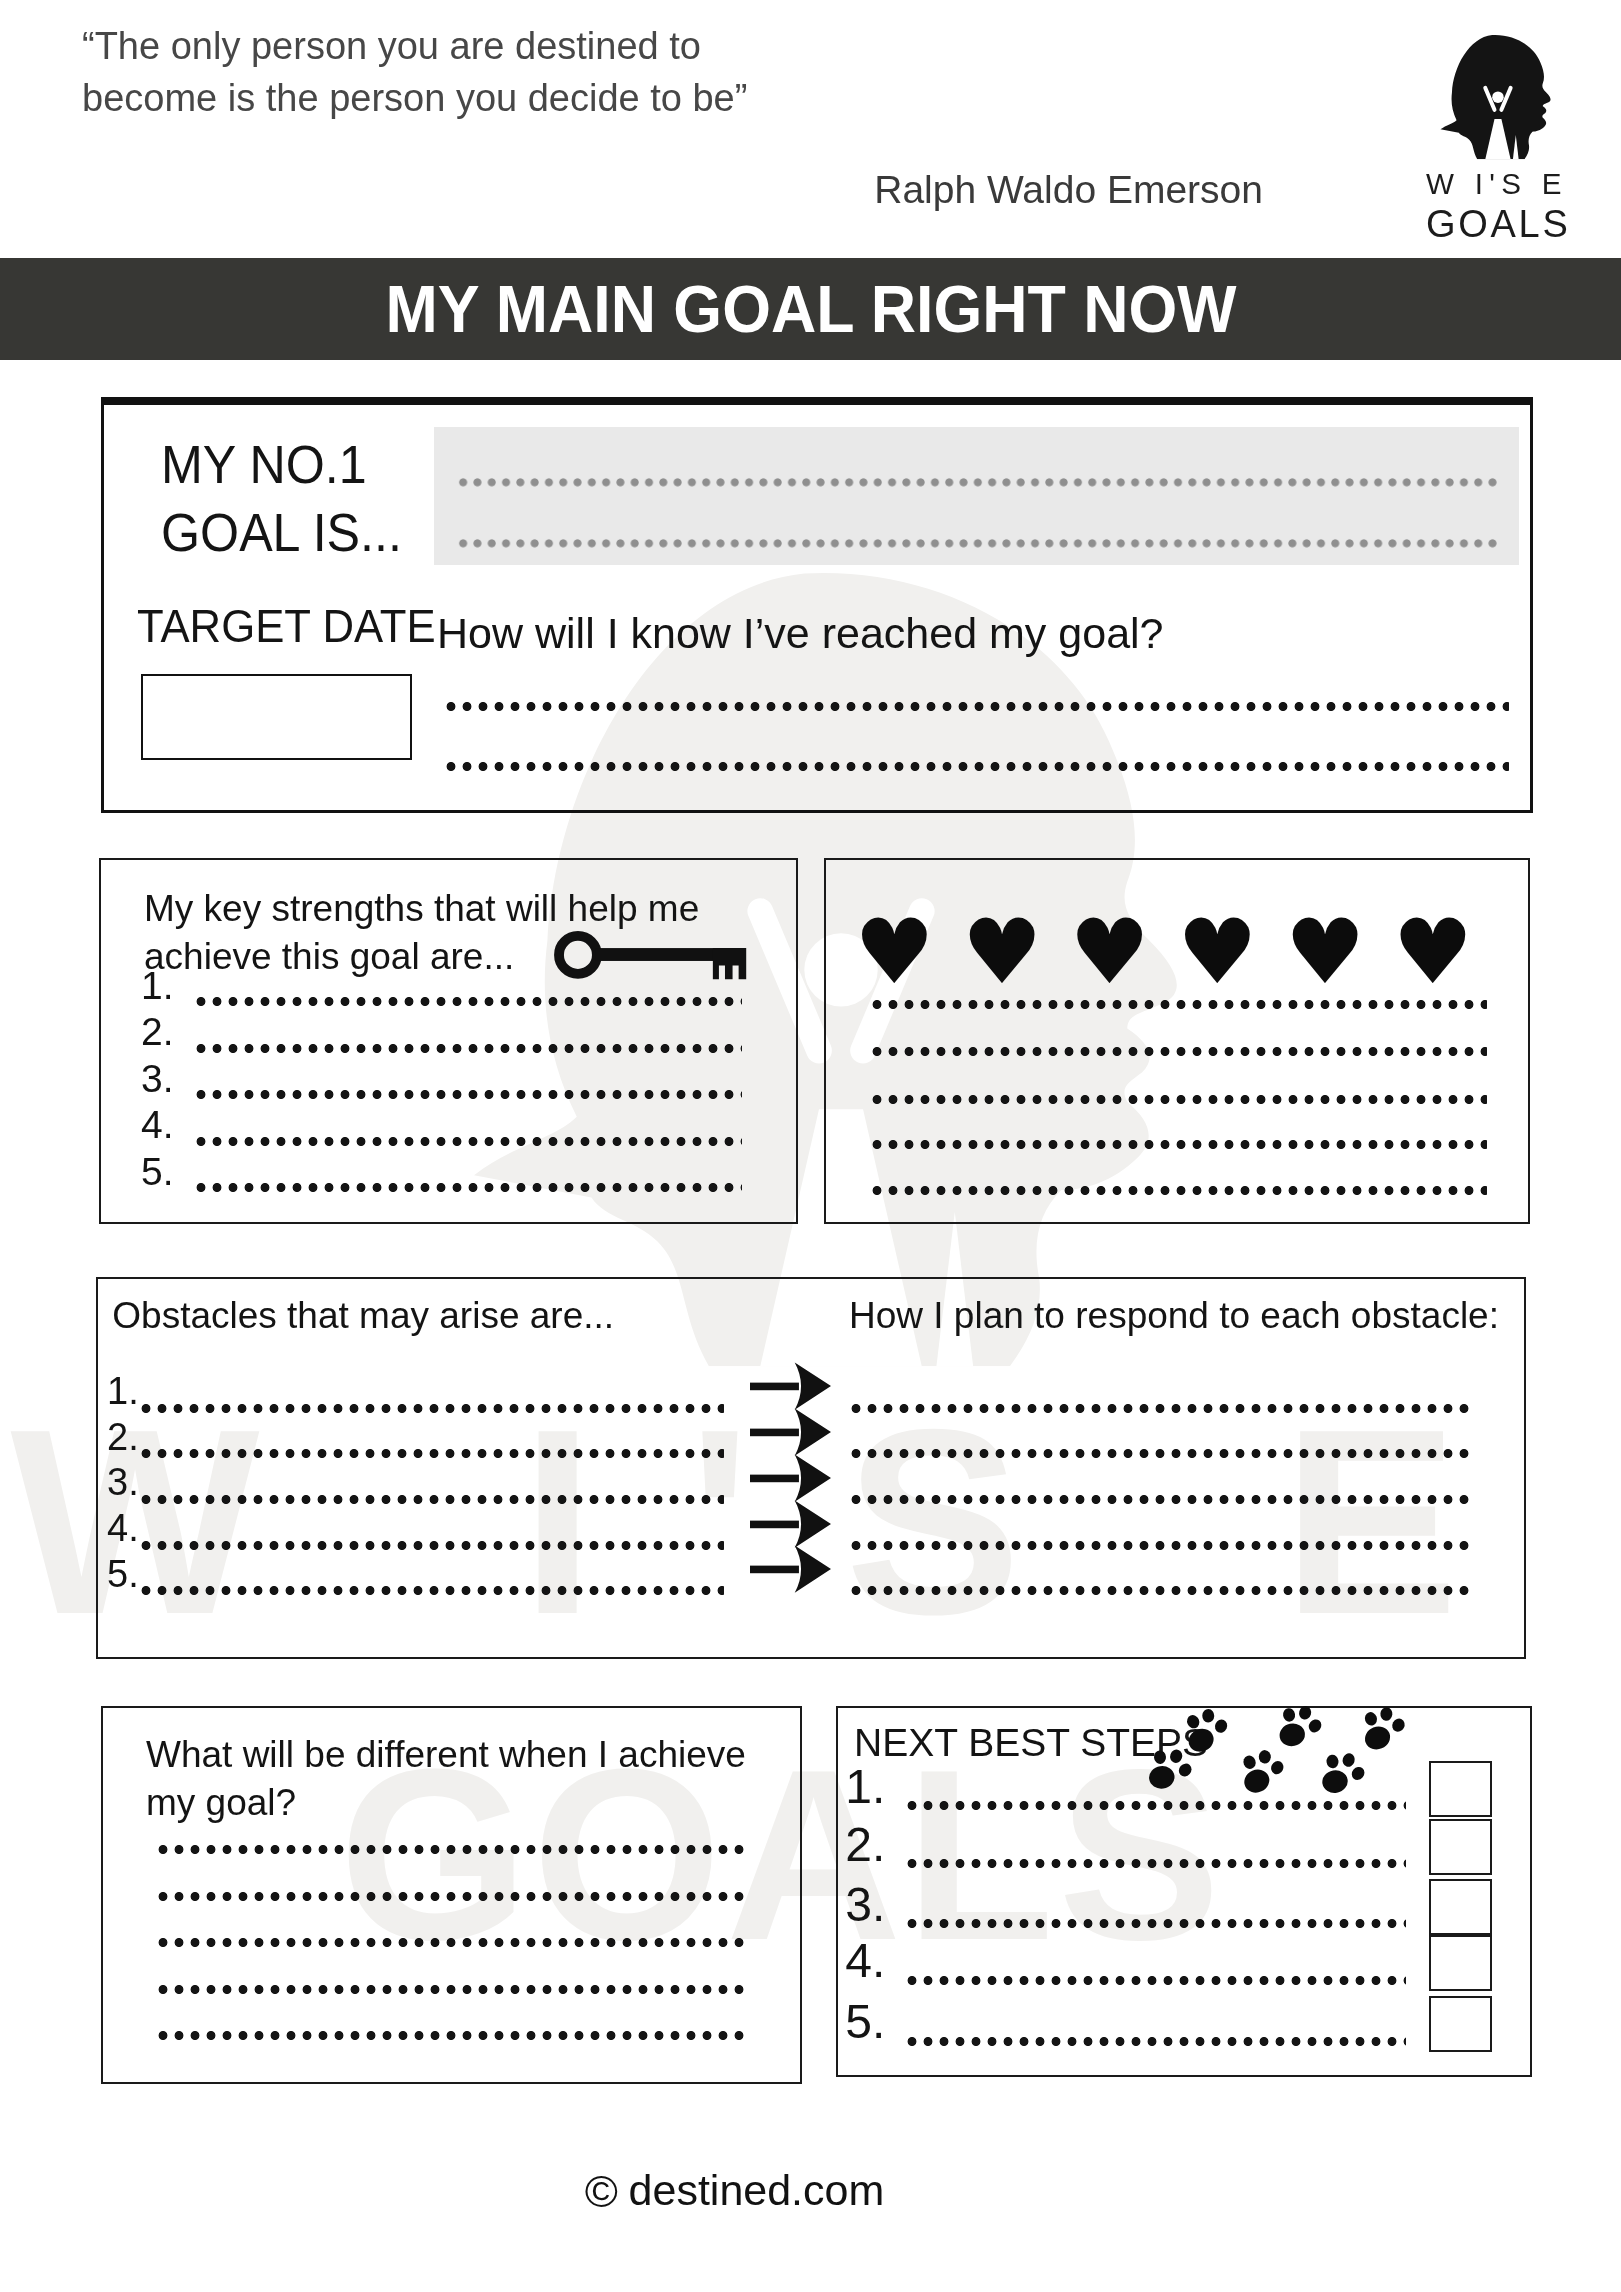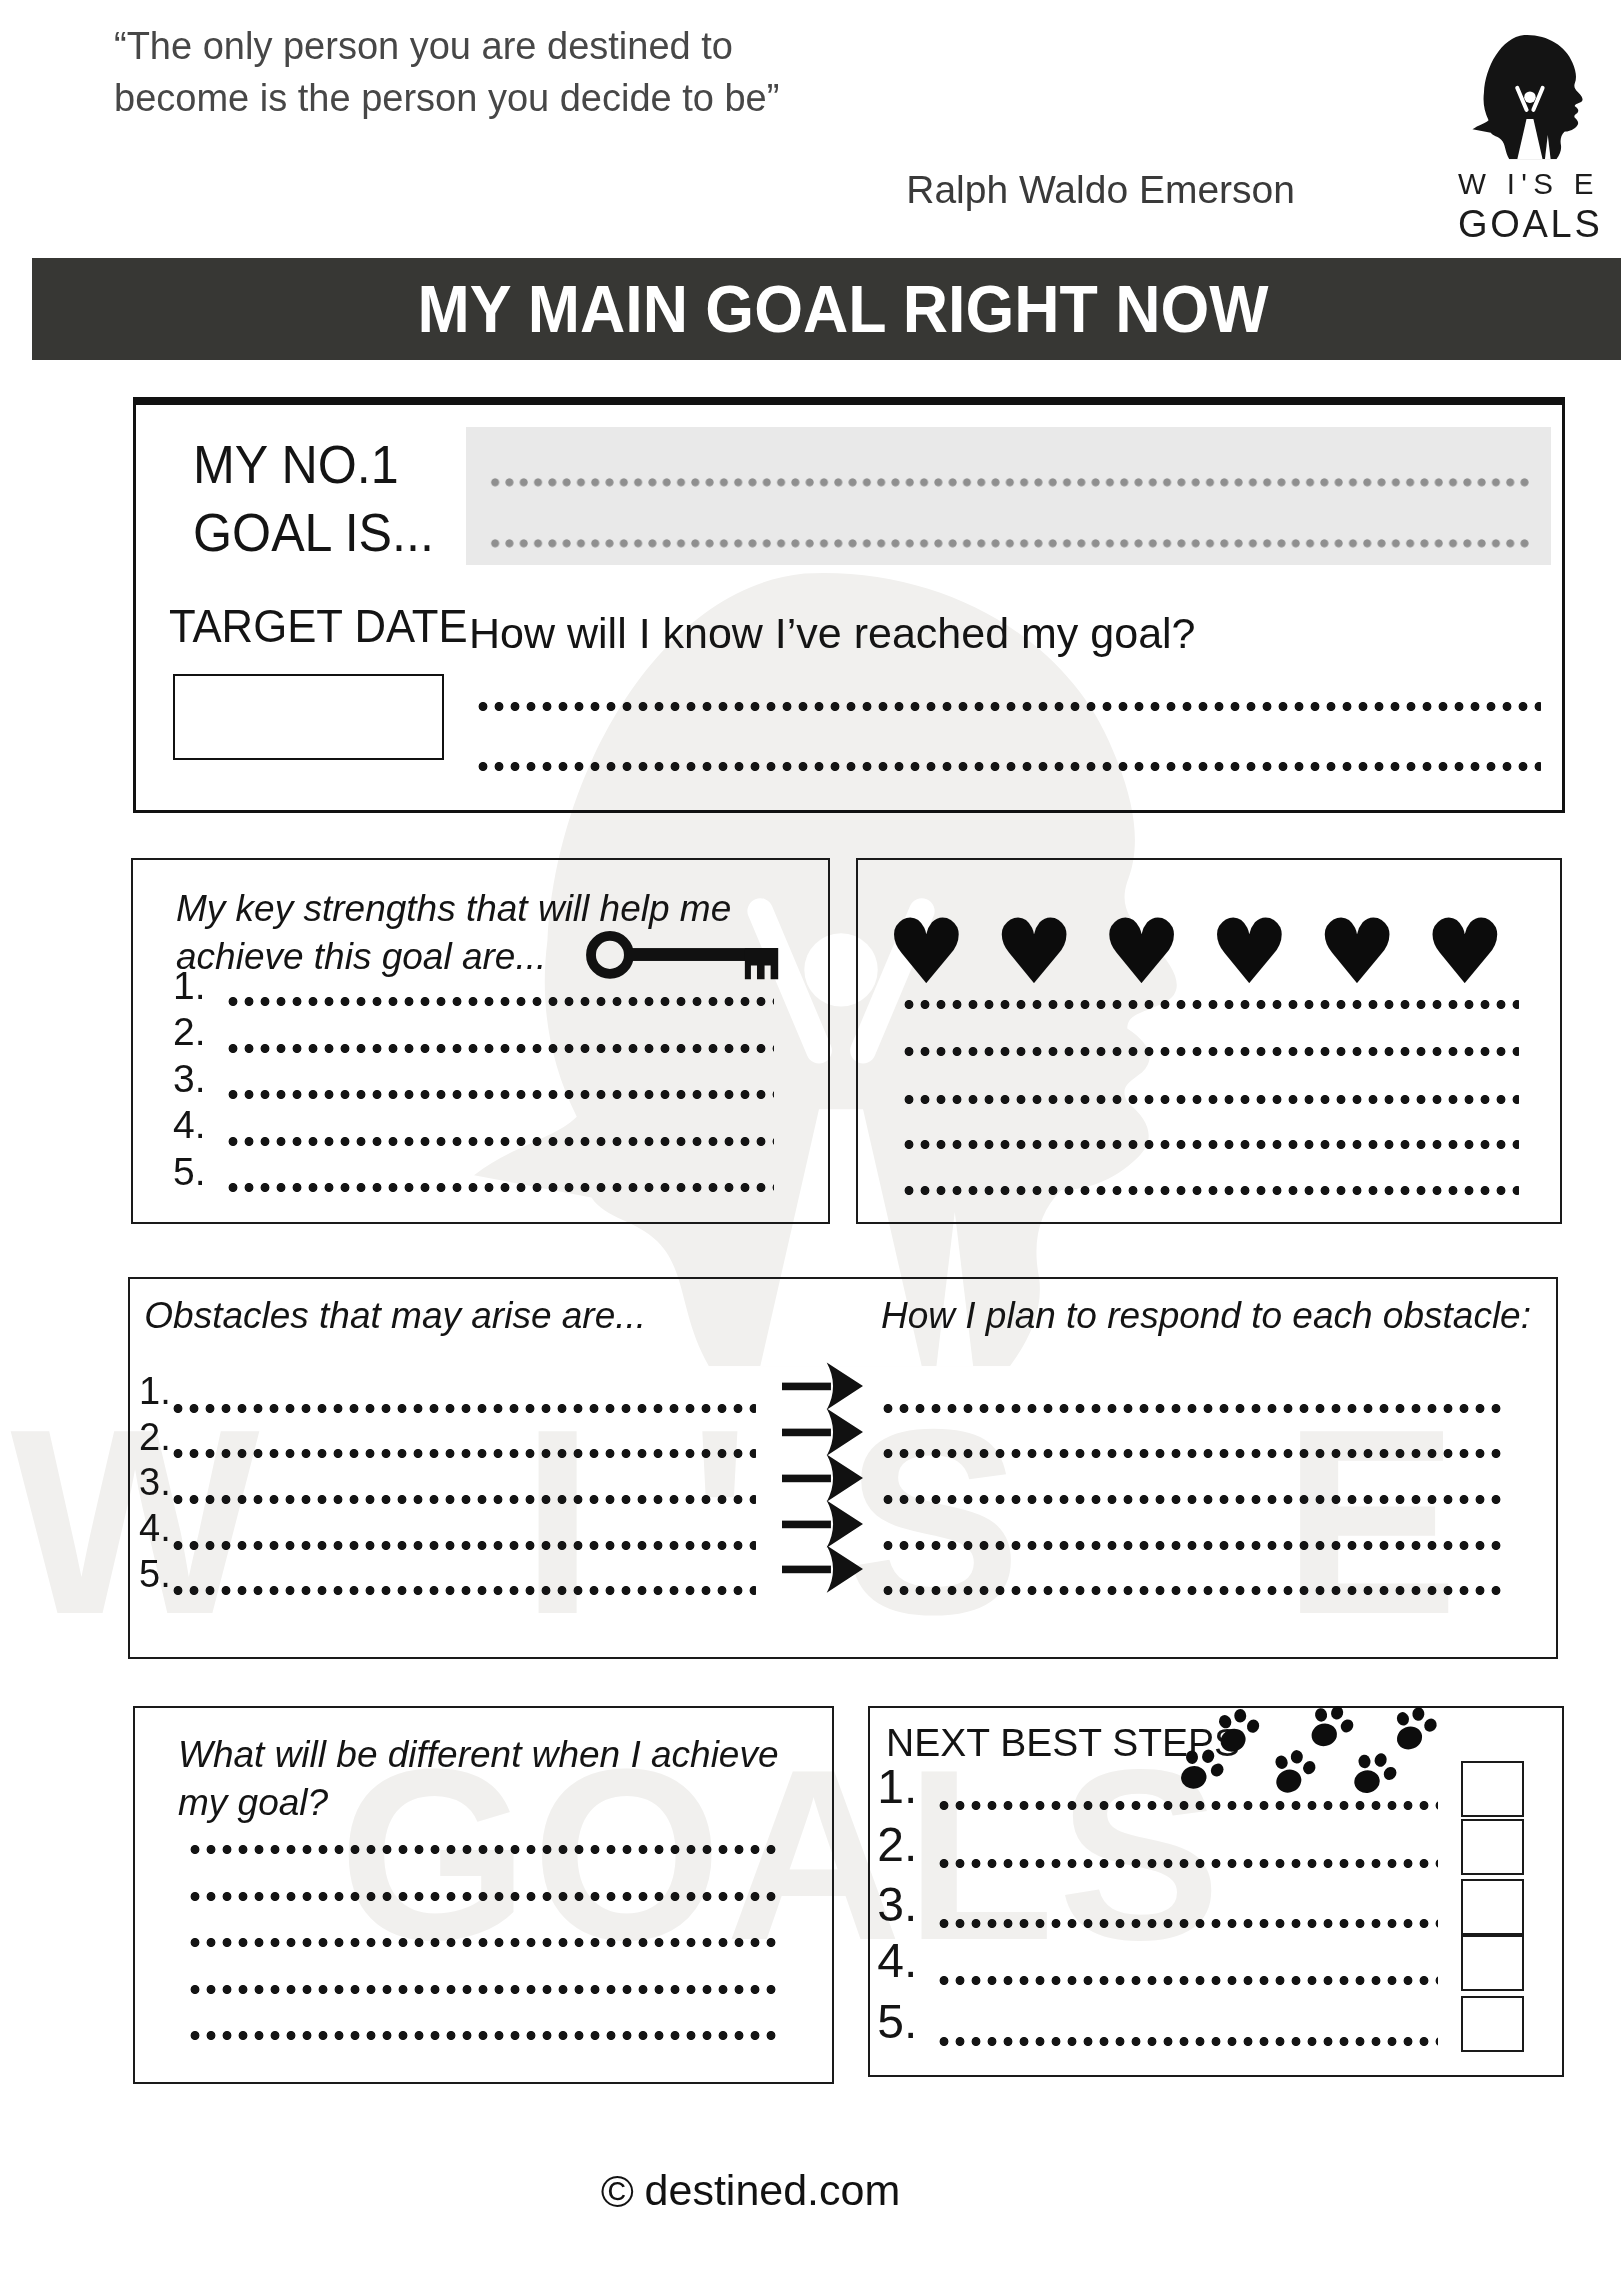--- a/index.html
+++ b/index.html
@@ -7,21 +7,21 @@
     position:relative;width:1621px;height:2293px;background:#ffffff;
     font-family:"Liberation Sans",sans-serif;color:#141414;overflow:hidden;
   }
   
   .watermark{position:absolute;inset:0;z-index:0;pointer-events:none;}
   .wm-head{position:absolute;left:452px;top:557px;width:734px;height:811px;}
   .wm-text{position:absolute;left:0;width:100%;text-align:center;color:#f1f0ee;
            line-height:1;white-space:nowrap;transform:translateX(-29px);font-weight:bold;}
   .wm-wise{top:1390px;font-size:264px;letter-spacing:94px;}
   .wm-goals{top:1733px;font-size:244px;letter-spacing:3.6px;}
-  .layer{position:absolute;inset:0;z-index:1;margin-left:32px;}
+  .layer{position:absolute;inset:0;z-index:1;}
   
   .quote{position:absolute;left:82px;top:19.7px;font-size:38px;line-height:52px;color:#474747;}
   .quote-attrib{position:absolute;left:0;top:168px;width:1247px;text-align:right;
                 font-size:39px;color:#3a3a3a;padding-left:16px;}
   .logo{position:absolute;left:1426px;top:29px;width:136px;text-align:center;color:#1c1c1c;}
   .logo-head{width:115px;height:134px;display:block;margin:0 auto;}
   .logo-wise{font-size:29.6px;letter-spacing:6.3px;margin-top:3.6px;white-space:nowrap;}
   .logo-goals{font-size:38px;letter-spacing:2.7px;margin-top:2.7px;white-space:nowrap;}
   
   .banner{position:absolute;left:0;top:258px;width:1621px;height:102px;background:#373734;
@@ -41,21 +41,21 @@
   
   #goal-box{left:101px;top:397px;width:1426px;height:405px;border-width:3.6px;border-top-width:8px;border-color:#111;}
   .goal-label{position:absolute;left:57px;top:25px;font-size:54px;line-height:68px;white-space:nowrap;}
   .gray-panel{position:absolute;left:330px;top:21.5px;width:1085px;height:138px;background:#e9e9e9;}
   .gray-panel .dl{left:21.5px;right:21.5px;}
   .target-label{position:absolute;left:33px;top:193px;font-size:47px;white-space:nowrap;}
   .date-box{position:absolute;left:37px;top:269px;width:267px;height:82px;border:2.7px solid #111;background:#fff;}
   .goal-question{position:absolute;left:333px;top:204px;font-size:43px;white-space:nowrap;}
   
   #strengths-box{left:99px;top:858px;width:695px;height:362px;}
-  .box-title{position:absolute;font-size:37px;line-height:48px;font-style:italic;}
+  .box-title{position:absolute;font-size:37px;line-height:48px;}
   .key-icon{position:absolute;left:428px;top:57px;width:251px;height:72px;}
   
   #importance-box{left:824px;top:858px;width:702px;height:362px;}
   .imp-title{position:absolute;left:0;top:19.7px;width:100%;text-align:center;font-size:39px;}
   .hearts{position:absolute;left:0;top:47px;width:100%;text-align:center;
           font-size:90px;line-height:1;letter-spacing:27px;color:#0c0c0c;
           font-family:"DejaVu Sans",sans-serif;}
   
   #obstacles-box{left:96px;top:1277px;width:1426px;height:378px;}
   .arrow-icon{position:absolute;width:81px;height:52px;}

